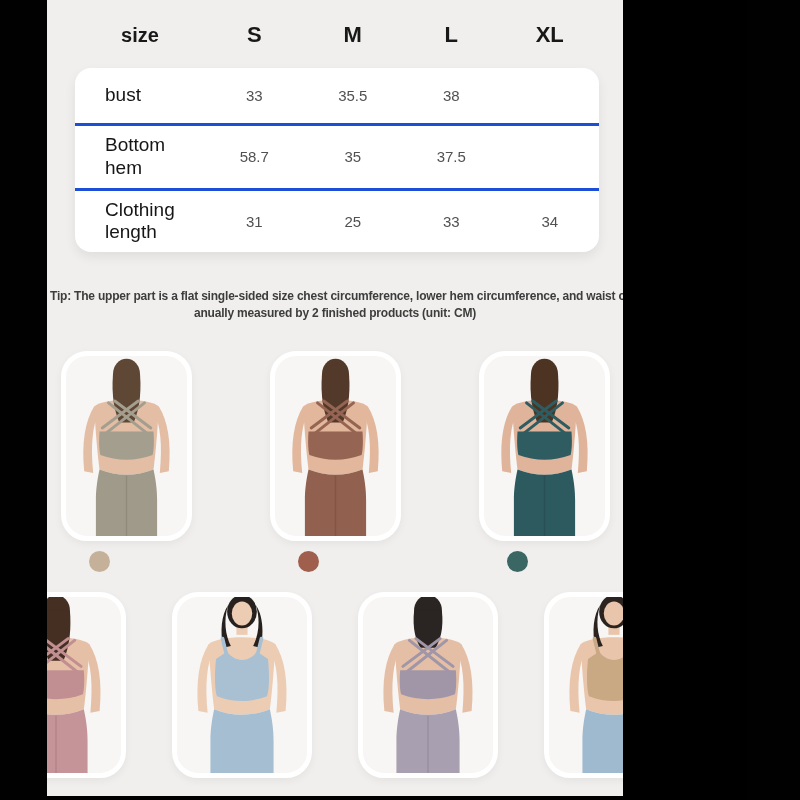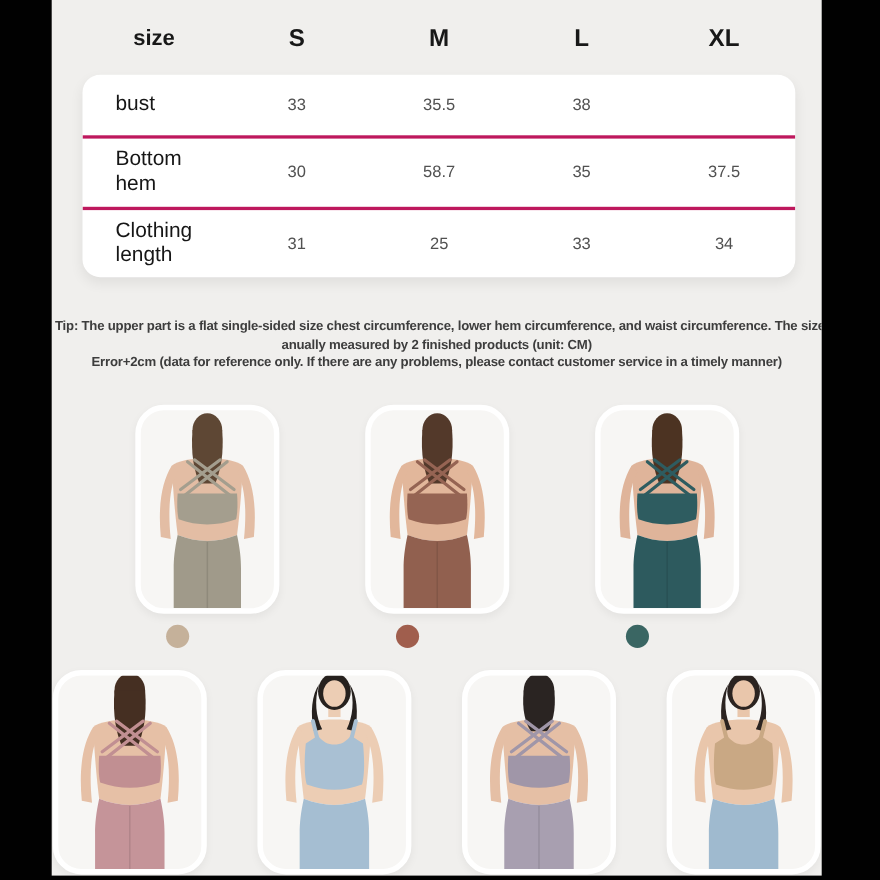--- a/index.html
+++ b/index.html
@@ -2,21 +2,21 @@
 <html><head>
 <meta charset="utf-8">
 <style>
   html,body{margin:0;padding:0;}
   body{
     width:800px;height:800px;position:relative;overflow:hidden;
     background:#000;
     font-family:"Liberation Sans","DejaVu Sans",sans-serif;
   }
   .stage{
-    position:absolute;left:47px;top:0;width:700px;height:796px;
+    position:absolute;left:47px;top:0;width:576px;height:796px;
     background:#f0efed;overflow:hidden;
   }
   .bar{position:absolute;top:0;height:800px;background:#010101;}
   .bar.left{left:0;width:47px;}
   .bar.right{left:747px;width:53px;}
 
   
   .chart-header{
     display:grid;grid-template-columns:130px 1fr 1fr 1fr 1fr;
     align-items:center;margin:14px 24px 0 28px;height:42px;
@@ -26,21 +26,21 @@
   }
   .chart-header .hsize{
     text-align:center;font-size:22px;font-weight:600;color:#181818;
   }
   .chart-card{
     margin:12px 24px 0 28px;background:#fff;border-radius:16px;
     overflow:hidden;box-shadow:0 5px 12px rgba(0,0,0,.07);
   }
   .crow{
     display:grid;grid-template-columns:130px 1fr 1fr 1fr 1fr;
-    align-items:center;min-height:55px;border-bottom:3px solid #be185d;
+    align-items:center;min-height:55px;border-bottom:3px solid #1d4ed8;
   }
   .crow:last-child{border-bottom:none;}
   .crow .rlabel{
     padding:8px 0 8px 30px;font-size:19px;color:#161616;line-height:1.2;
     max-width:100px;
   }
   .crow .rval{
     text-align:center;font-size:15px;font-weight:500;color:#515151;
   }
 
@@ -85,38 +85,36 @@
 
   <div class="chart-card">
     <div class="crow">
       <div class="rlabel">bust</div>
       <div class="rval">33</div>
       <div class="rval">35.5</div>
       <div class="rval">38</div>
     </div>
     <div class="crow">
       <div class="rlabel">Bottom hem</div>
-      <div class="rval">30</div>
       <div class="rval">58.7</div>
       <div class="rval">35</div>
       <div class="rval">37.5</div>
     </div>
     <div class="crow">
       <div class="rlabel">Clothing length</div>
       <div class="rval">31</div>
       <div class="rval">25</div>
       <div class="rval">33</div>
       <div class="rval">34</div>
     </div>
   </div>
 
   <div class="tip">
     <div class="t1">Tip: The upper part is a flat single-sided size chest circumference, lower hem circumference, and waist circumference. The size of one circle needs to be m</div>
     <div class="t2">anually measured by 2 finished products (unit: CM)</div>
-    <div class="t3">Error+2cm (data for reference only. If there are any problems, please contact customer service in a timely manner)</div>
   </div>
 
   <div class="prow1">
 
     <div class="pframe">
       <svg viewBox="0 0 140 200" preserveAspectRatio="xMidYMid slice">
         <rect x="64" y="28" width="12" height="16" fill="#e3bda4"></rect>
         <path d="M34,56 C45,46 95,46 106,56 C104,90 102,110 100,126 C80,134 60,134 40,126 C38,110 36,90 34,56 Z" fill="#e3bda4"></path>
         <path d="M34,56 C24,72 20,96 23,128 L33,130 C30,100 32,76 40,62 Z" fill="#e3bda4"></path>
         <path d="M106,56 C116,72 120,96 117,128 L107,130 C110,100 108,76 100,62 Z" fill="#e3bda4"></path>

